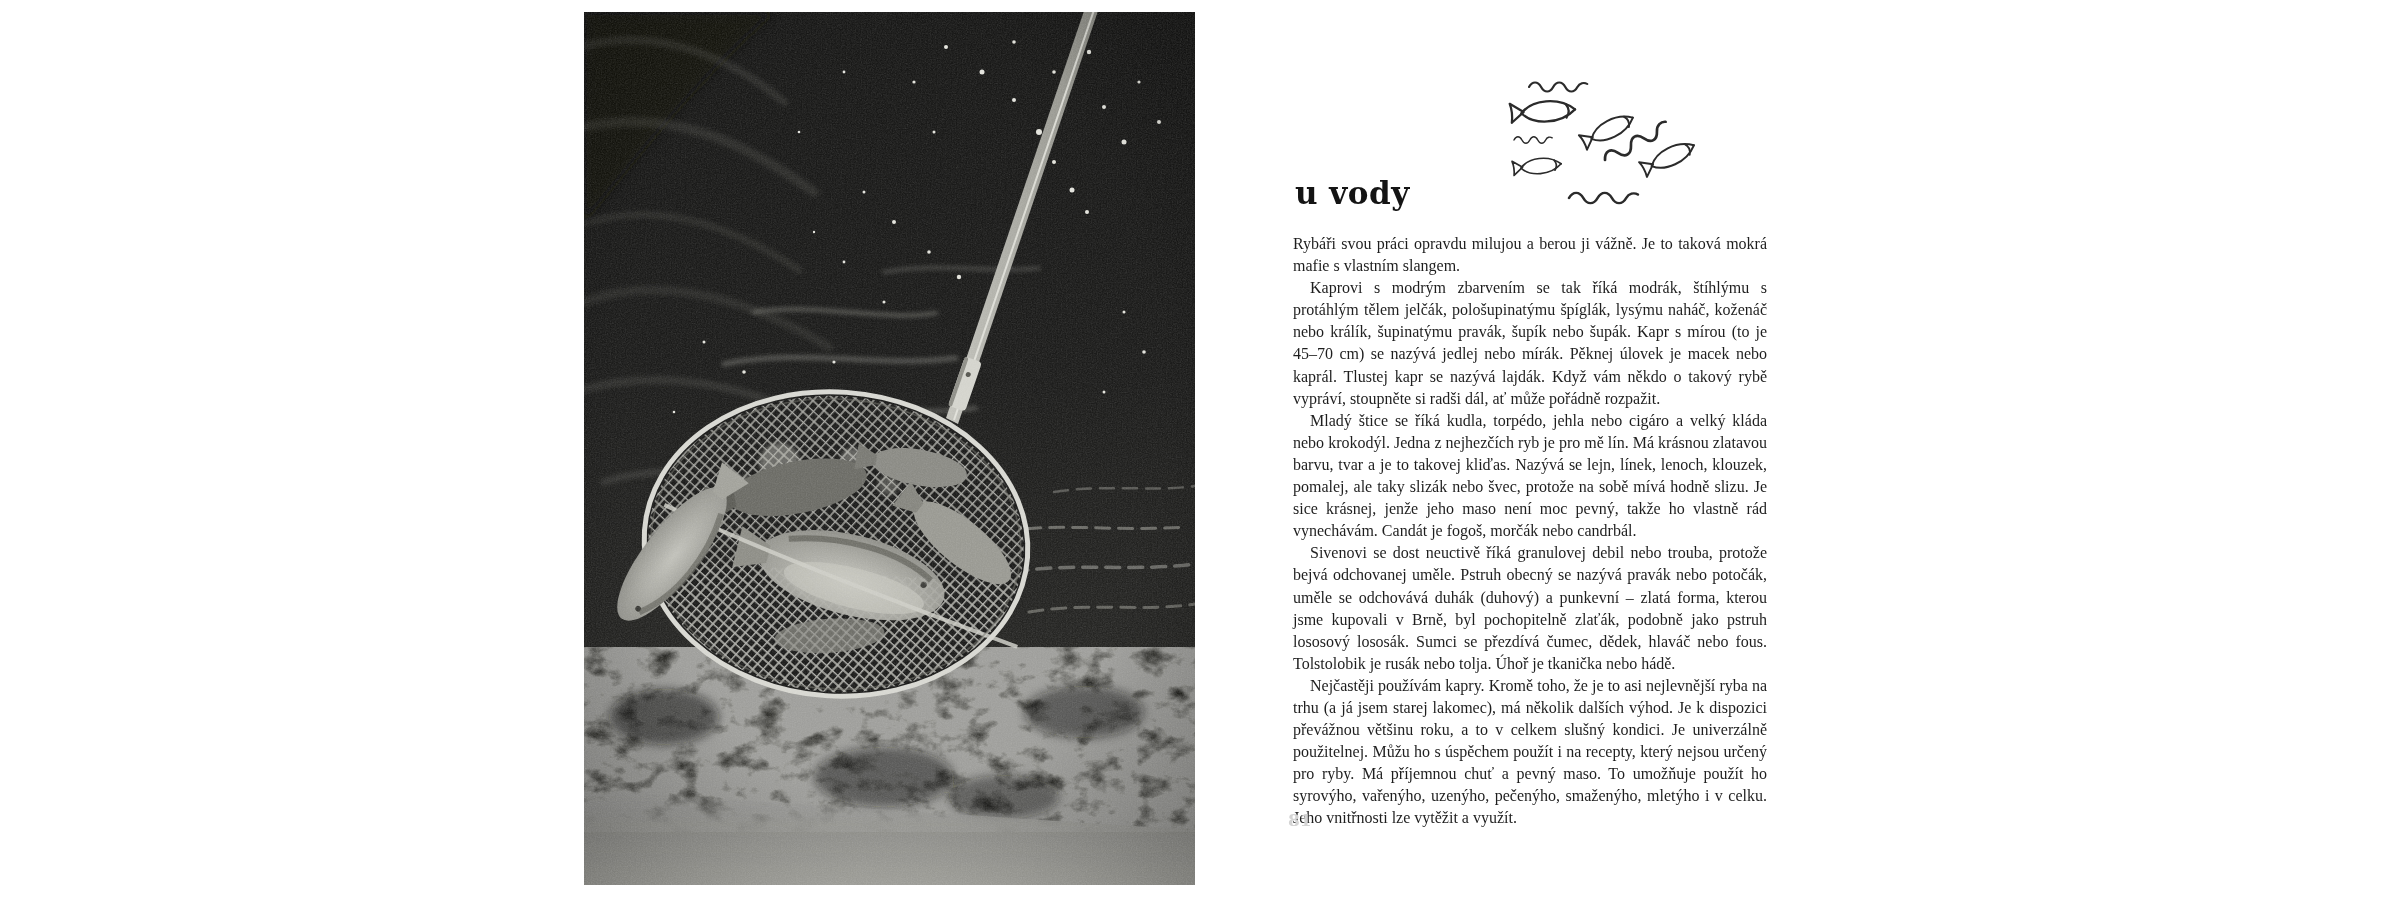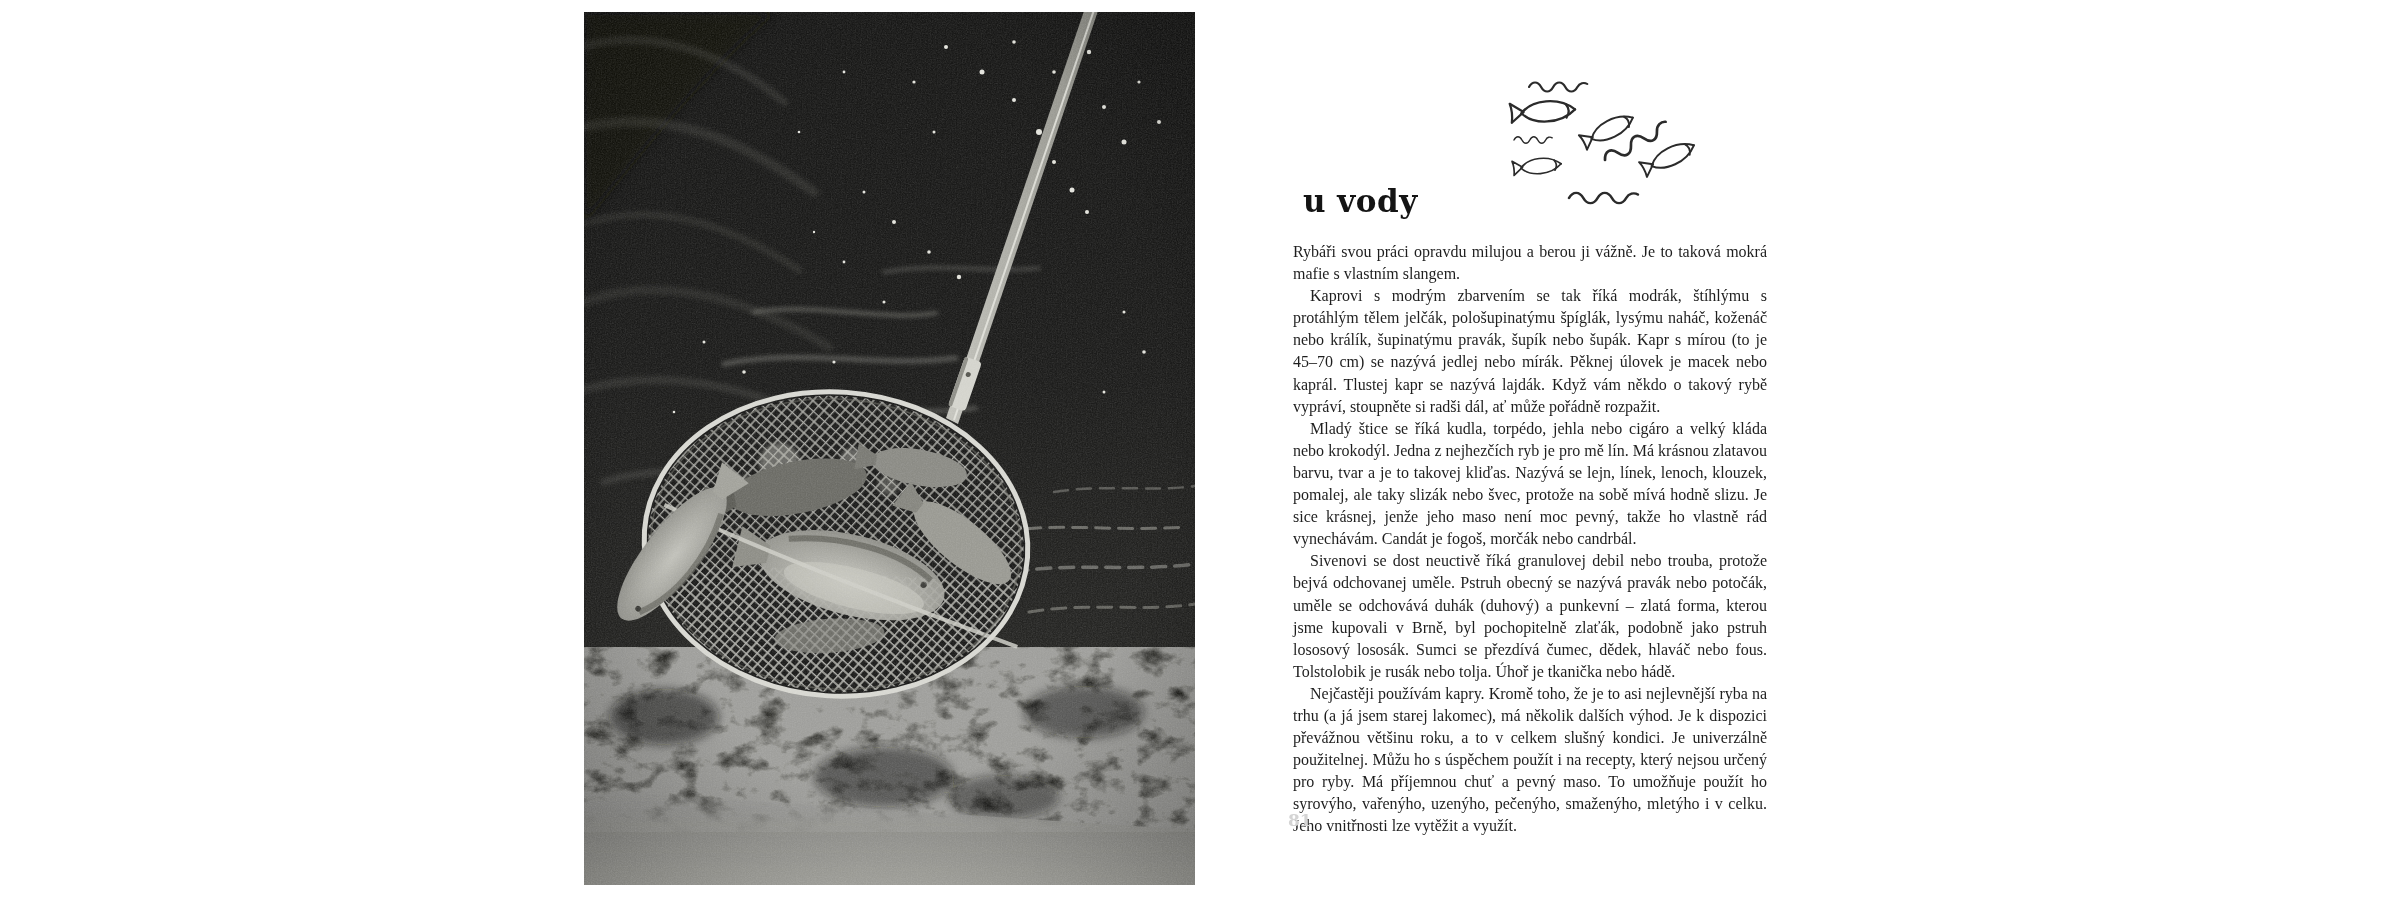--- a/index.html
+++ b/index.html
@@ -3,24 +3,24 @@
 <meta charset="utf-8">
 <style>
   html,body{margin:0;padding:0;}
   body{width:2389px;height:900px;background:#ffffff;position:relative;overflow:hidden;
        font-family:"Liberation Serif",serif;}
   .photo{position:absolute;left:584px;top:12px;width:611px;height:873px;}
   .photo svg{display:block;width:100%;height:100%;}
   .doodles{position:absolute;left:1495px;top:70px;width:230px;height:145px;}
   .doodles svg{display:block;width:100%;height:100%;}
   .doodles path{fill:none;stroke:#2b2b2b;stroke-width:2;stroke-linecap:round;stroke-linejoin:round;}
-  .chapter-title{position:absolute;left:1291px;top:172px;margin:12px;
+  .chapter-title{position:absolute;left:1291px;top:172px;margin:4px;
        font-family:"DejaVu Serif",serif;font-weight:bold;font-size:31px;line-height:1.1;
        color:#141414;letter-spacing:0.5px;}
-  .bodytext{position:absolute;left:1293px;top:241px;width:474px;
+  .bodytext{position:absolute;left:1293px;top:233px;width:474px;
        font-size:16px;line-height:22.1px;color:#1e1e1e;text-align:justify;
        hyphens:auto;-webkit-hyphens:auto;}
   .bodytext p{margin:0;text-indent:17px;}
   .bodytext p.noindent{text-indent:0;}
   .pagenum{position:absolute;left:1288px;top:810px;
        font-family:"DejaVu Serif",serif;font-weight:bold;font-size:17px;color:#d4d4d4;}
 </style>
 </head>
 <body>
 

